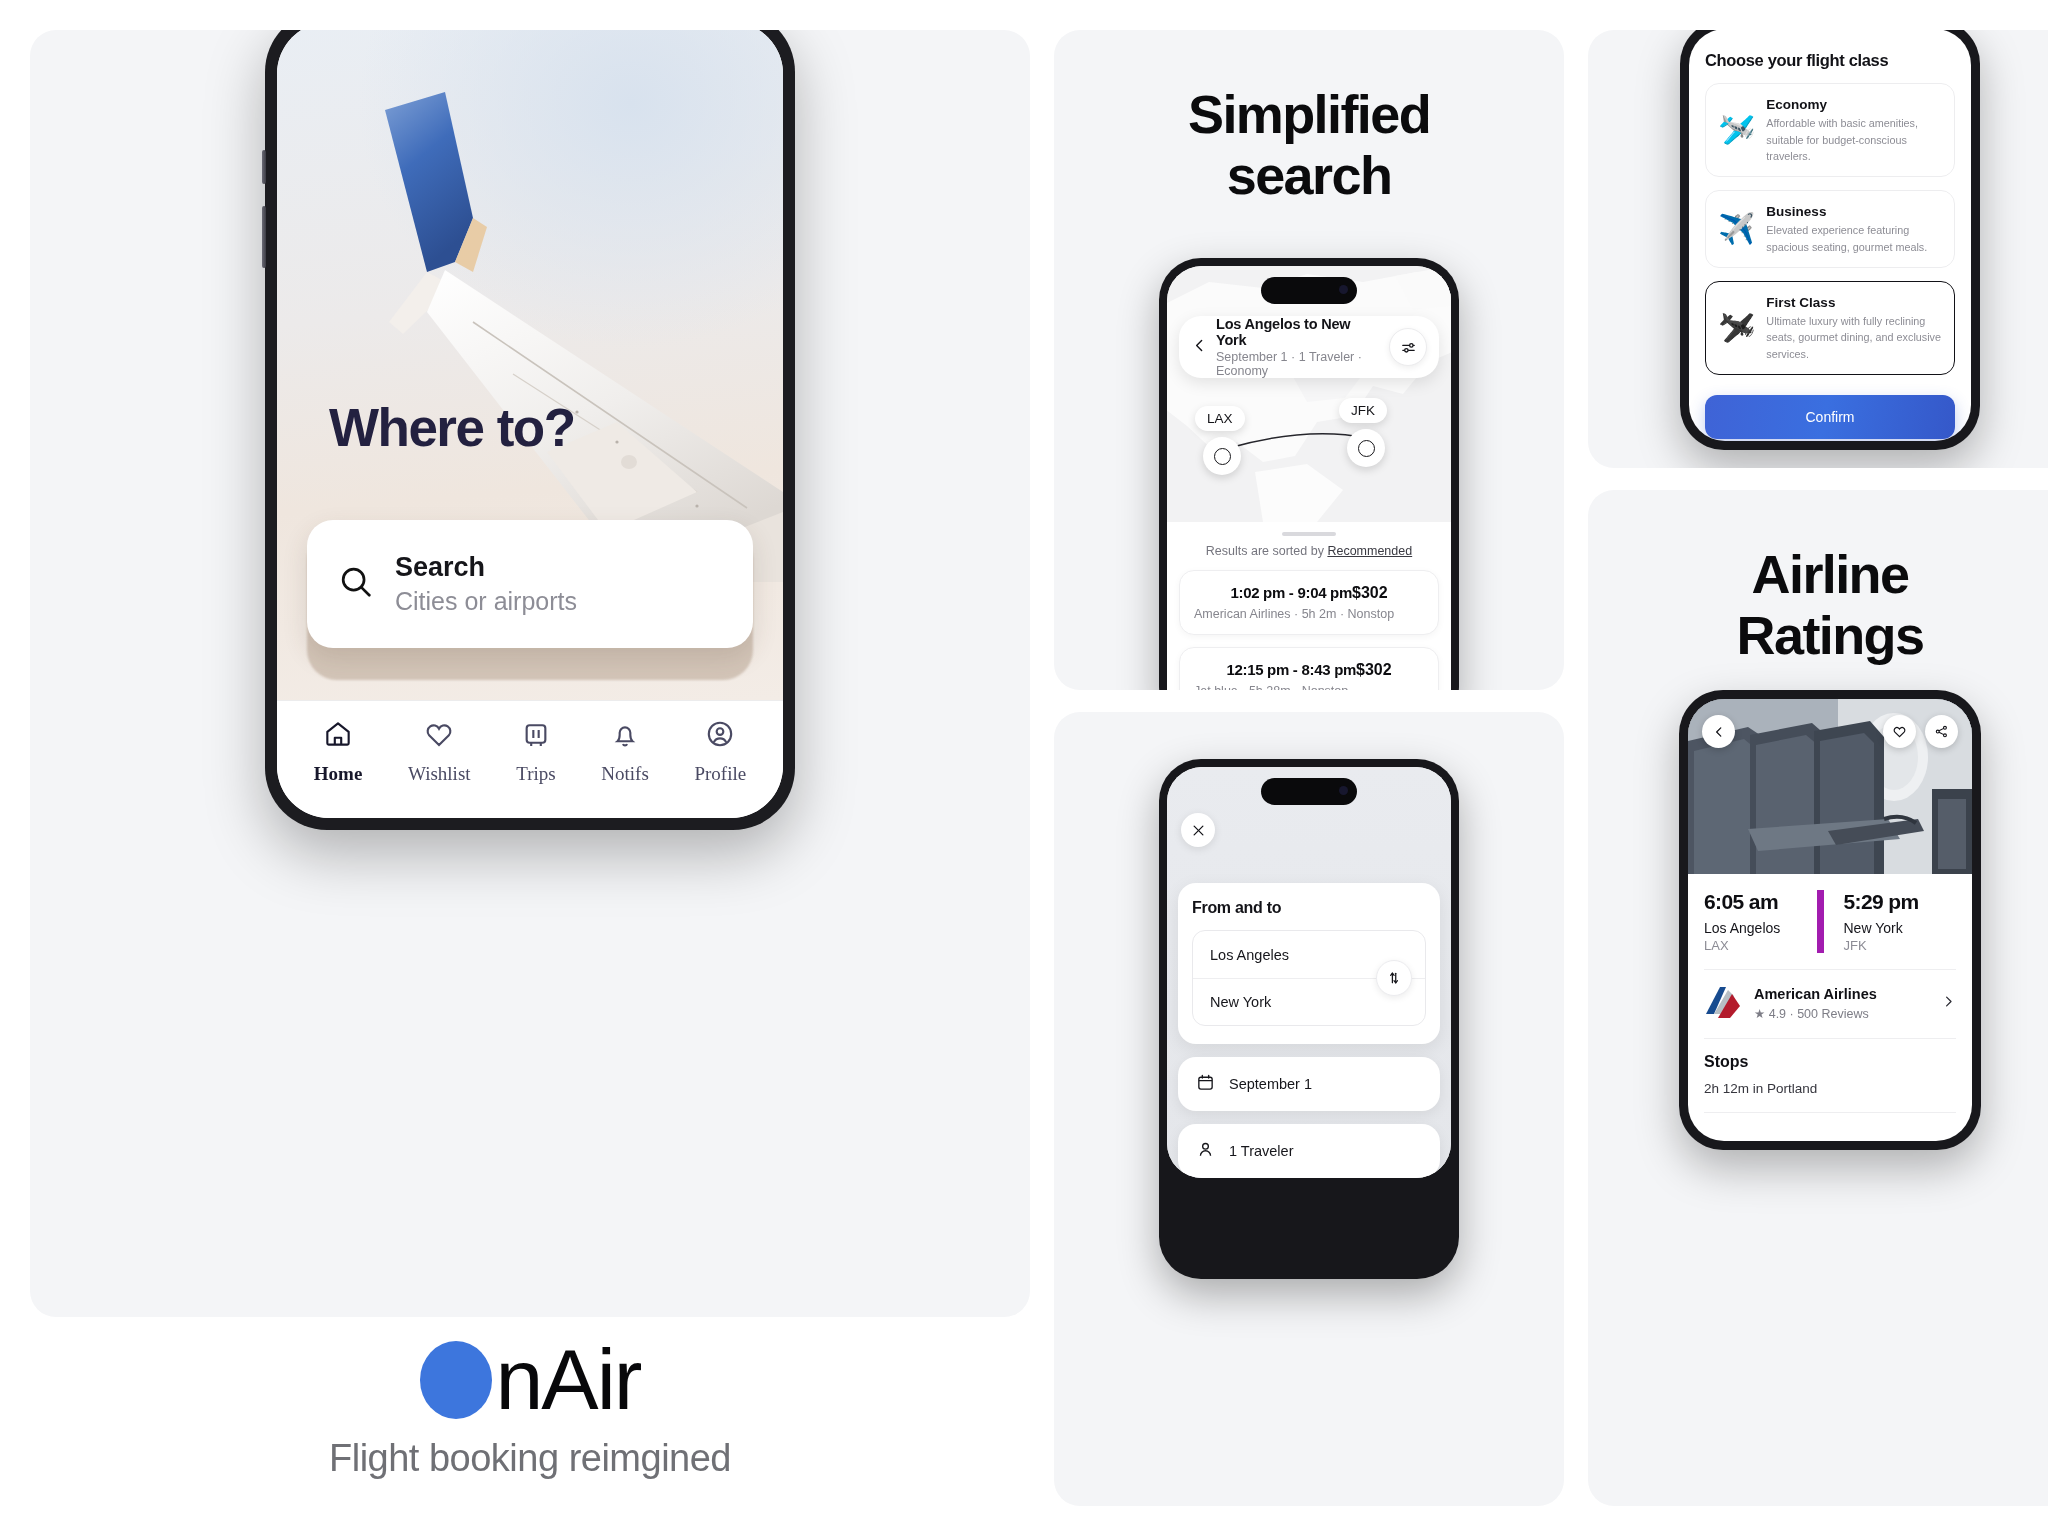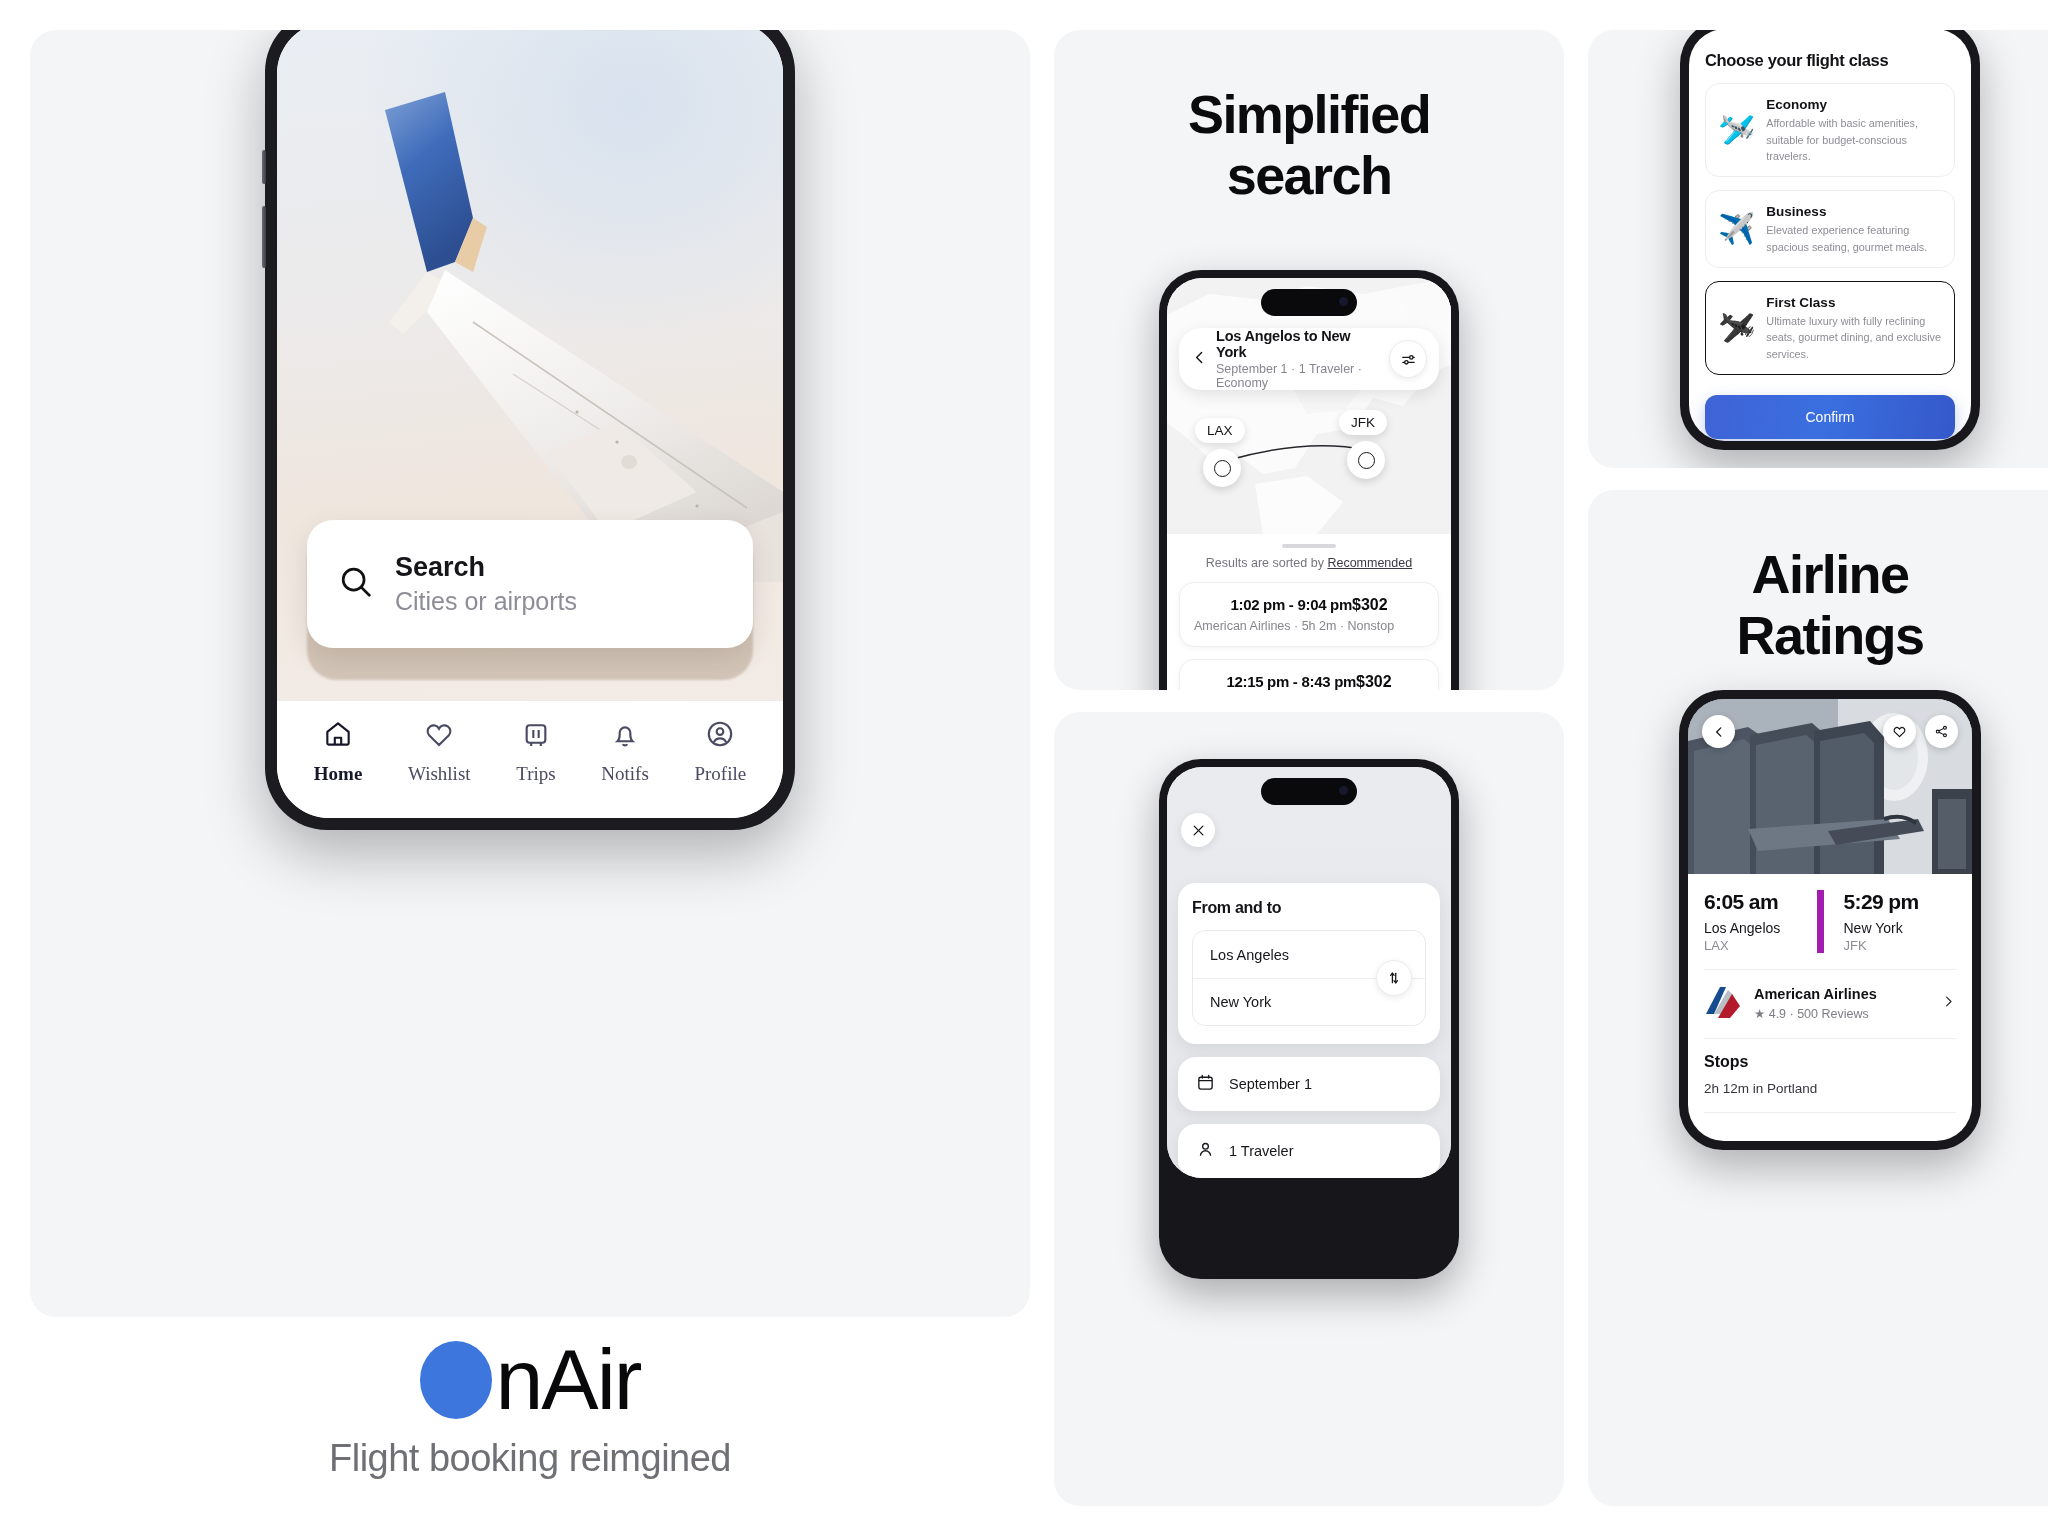--- a/index.html
+++ b/index.html
@@ -143,21 +143,21 @@
     width: 96px; height: 27px; background: #0a0a0c; border-radius: 16px;
     z-index: 5;
   }
   .notch::after {
     content:""; position:absolute; right:9px; top:8px;
     width:9px;height:9px;border-radius:50%;
     background:#17172e;
   }
 
   
-  .ph-search { top: 240px; height: 470px; }
+  .ph-search { top: 228px; height: 470px; }
   .map-area {
     height: 256px; position: relative;
     background: #f2f2f3;
     overflow: hidden;
   }
   .landmass { position: absolute; inset: 0; }
   .srch-header {
     position: absolute; top: 50px; left: 12px; right: 12px;
     background: #fff; border-radius: 22px; height: 62px;
     display: flex; align-items: center; gap: 8px; padding: 0 12px;
@@ -343,20 +343,21 @@
               <path d="M196 300 L470 486" stroke="#c9c3bc" stroke-width="1.6" fill="none"></path>
               <path d="M236 352 L420 470" stroke="#d6d0c9" stroke-width="1.2" fill="none"></path>
               <path d="M270 430 L340 400 L420 470 L330 510 Z" fill="#efeae5"></path>
               <ellipse cx="352" cy="440" rx="8" ry="7" fill="#e2dcd6"></ellipse>
               <path d="M430 520 L506 490 L506 560 L420 560 Z" fill="#e9e3dd"></path>
               <circle cx="300" cy="390" r="1.6" fill="#b9b2ab"></circle>
               <circle cx="340" cy="420" r="1.6" fill="#b9b2ab"></circle>
               <circle cx="420" cy="484" r="1.6" fill="#b9b2ab"></circle>
             </svg>
 
+            <div class="hero-title">Where to?</div>
 
             <div class="search-shadowbox"></div>
 
             <div class="search-box">
               <span>
                 <svg width="38" height="38" viewBox="0 0 24 24" fill="none" stroke="#111" stroke-width="1.7">
                   <circle cx="10.5" cy="10.5" r="6.6"></circle>
                     <line x1="15.4" x2="20.4" y1="15.4" y2="20.4" stroke-linecap="round"></line>
                 </svg>
               </span>

